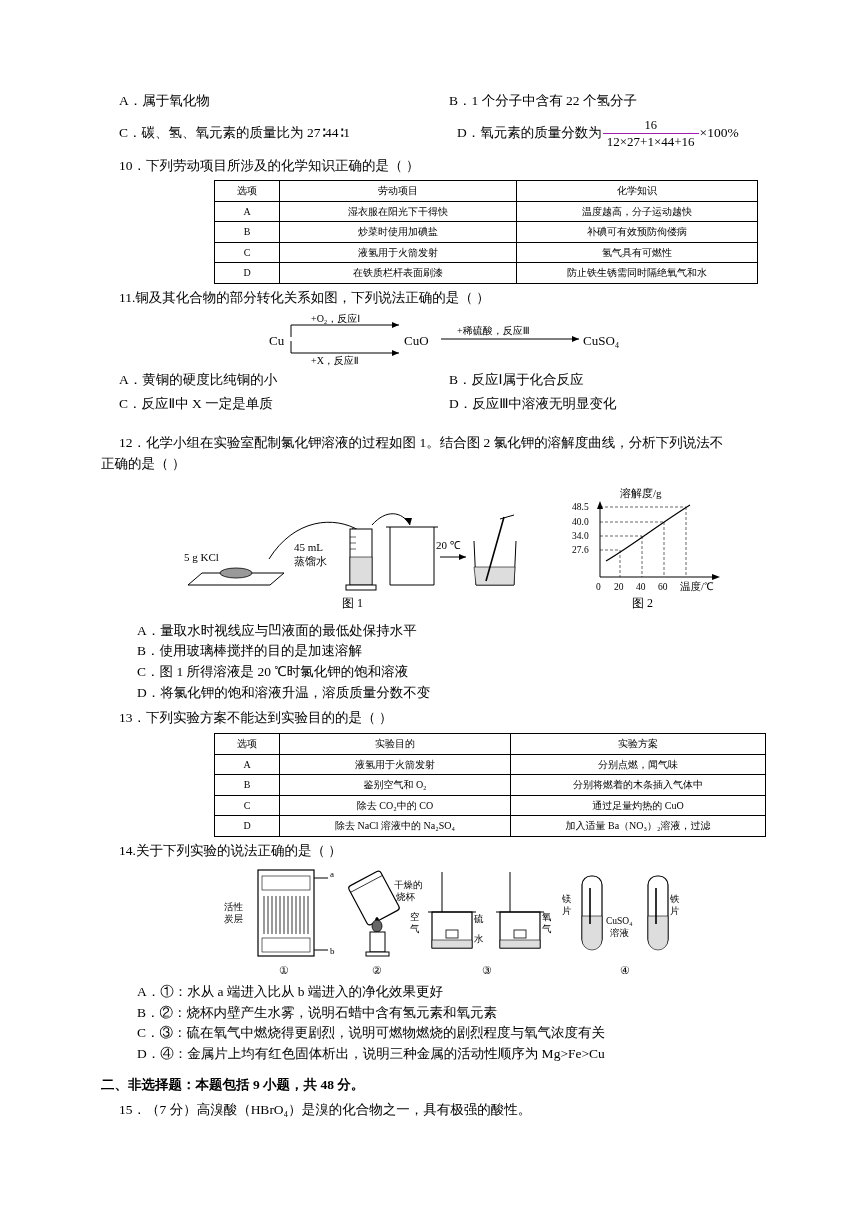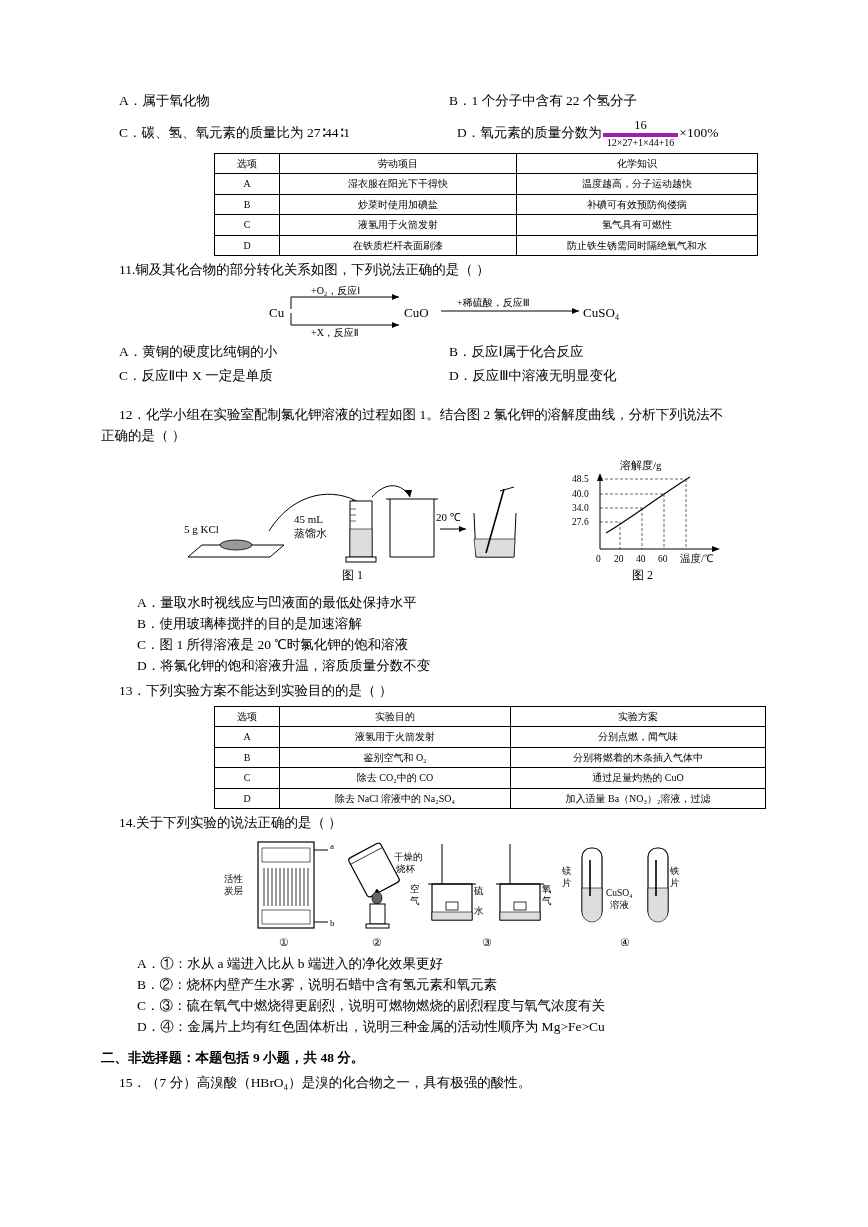--- a/index.html
+++ b/index.html
@@ -23,22 +23,22 @@
     top:88px;
     width:680px;
     font-size:13.5px;
     line-height:1.55;
   }
   .q-line{margin-top:4px;}
   .indent{padding-left:18px;}
   .optrow{display:flex;margin-top:3px;}
   .optrow > div:first-child{width:330px;}
   .frac{display:inline-block;vertical-align:middle;text-align:center;margin:0 1px;}
-  .frac .num{display:block;border-bottom:4px solid #a21caf;padding:0 4px;font-size:12.5px;line-height:1.2;}
-  .frac .den{display:block;padding:0 4px;font-size:10px;line-height:1.2;}
+  .frac .num{display:block;border-bottom:1px solid #a21caf;padding:0 4px;font-size:12.5px;line-height:1.2;}
+  .frac .den{display:block;padding:0 4px;font-size:13px;line-height:1.2;}
   table.tbl{
     border-collapse:collapse;
     margin:4px 0 2px 95px;
     font-size:10px;
   }
   table.tbl td,table.tbl th{
     border:1px solid #000;
     text-align:center;
     padding:2px 4px;
     font-weight:normal;
@@ -72,20 +72,21 @@
         <span>D．</span>
         <span>氧元素的质量分数为</span>
         <span class="frac">
           <span class="num">16</span>
           <span class="den">12×27+1×44+16</span>
         </span>
         <span>×100%</span>
       </div>
     </div>
 
+    <div class="q-line" style="margin-top:6px;">10．下列劳动项目所涉及的化学知识正确的是（      ）</div>
     <table class="tbl t1">
       <tbody>
           <tr>
         <td class="c1">选项</td>
         <td class="c2">劳动项目</td>
         <td class="c3">化学知识</td>
       </tr>
       <tr>
         <td>A</td>
         <td>湿衣服在阳光下干得快</td>

